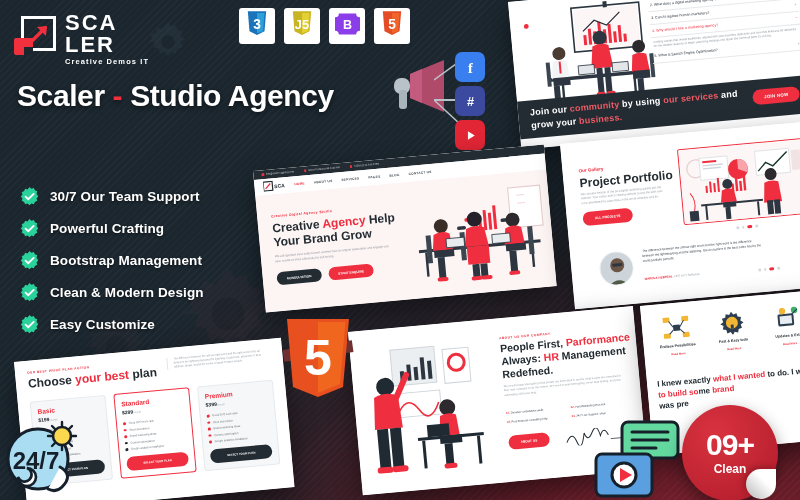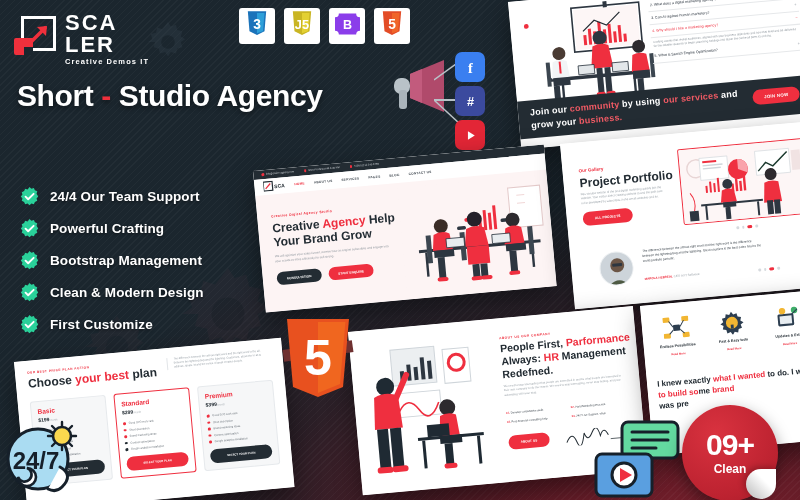--- a/index.html
+++ b/index.html
@@ -291,32 +291,32 @@
         <svg width="22" height="26" viewBox="0 0 24 28">
             <path fill="#e34c26" d="M2 0h20l-1.8 22L12 26 3.8 22z"></path>
             <path fill="#f06529" d="M12 2v22.2l6.6-2.4L20.2 2z"></path>
             <text x="12" y="19" font-size="15" font-weight="bold" fill="#fff" text-anchor="middle" font-family="Liberation Sans">5</text>
           </svg>
       </span>
     </div>
   </div>
 
   <div class="headline">
-    <span>Short </span><span class="dash">-</span><span> Studio Agency</span><br>
+    <span>Scaler </span><span class="dash">-</span><span> Studio Agency</span><br>
   </div>
 
   <div class="features">
     <div class="feat">
       <span class="feat-badge">
         <svg width="19" height="19" viewBox="0 0 24 24">
             <path fill="#2ad19a" d="M12 0l2.4 2.1 3.1-.9 1.3 3 3 1.3-.9 3.1L23 12l-2.1 2.4.9 3.1-3 1.3-1.3 3-3.1-.9L12 23l-2.4-2.1-3.1.9-1.3-3-3-1.3.9-3.1L1 12l2.1-2.4-.9-3.1 3-1.3 1.3-3 3.1.9z"></path>
             <path d="M7 12.2l3.3 3.3L17.2 8.6" stroke="#fff" stroke-width="2.4" fill="none" stroke-linecap="round" stroke-linejoin="round"></path>
           </svg>
       </span>
-      <span class="feat-label">24/4 Our Team Support</span>
+      <span class="feat-label">30/7 Our Team Support</span>
     </div>
     <div class="feat">
       <span class="feat-badge">
         <svg width="19" height="19" viewBox="0 0 24 24">
             <path fill="#2ad19a" d="M12 0l2.4 2.1 3.1-.9 1.3 3 3 1.3-.9 3.1L23 12l-2.1 2.4.9 3.1-3 1.3-1.3 3-3.1-.9L12 23l-2.4-2.1-3.1.9-1.3-3-3-1.3.9-3.1L1 12l2.1-2.4-.9-3.1 3-1.3 1.3-3 3.1.9z"></path>
             <path d="M7 12.2l3.3 3.3L17.2 8.6" stroke="#fff" stroke-width="2.4" fill="none" stroke-linecap="round" stroke-linejoin="round"></path>
           </svg>
       </span>
       <span class="feat-label">Powerful Crafting</span>
     </div>
@@ -338,21 +338,21 @@
       </span>
       <span class="feat-label">Clean &amp; Modern Design</span>
     </div>
     <div class="feat">
       <span class="feat-badge">
         <svg width="19" height="19" viewBox="0 0 24 24">
             <path fill="#2ad19a" d="M12 0l2.4 2.1 3.1-.9 1.3 3 3 1.3-.9 3.1L23 12l-2.1 2.4.9 3.1-3 1.3-1.3 3-3.1-.9L12 23l-2.4-2.1-3.1.9-1.3-3-3-1.3.9-3.1L1 12l2.1-2.4-.9-3.1 3-1.3 1.3-3 3.1.9z"></path>
             <path d="M7 12.2l3.3 3.3L17.2 8.6" stroke="#fff" stroke-width="2.4" fill="none" stroke-linecap="round" stroke-linejoin="round"></path>
           </svg>
       </span>
-      <span class="feat-label">First Customize</span>
+      <span class="feat-label">Easy Customize</span>
     </div>
   </div>
 
   <div class="mega">
     <svg width="72" height="64" viewBox="0 0 72 64">
       <rect x="2" y="22" width="16" height="16" rx="7" fill="#b9c2c8"></rect>
       <rect x="7" y="34" width="8" height="19" rx="3" fill="#aab4bb"></rect>
       <path d="M18 18 L52 4 L52 56 L18 42 Z" fill="#b04a6b"></path>
       <path d="M18 18 L30 13 L30 47 L18 42 Z" fill="#c25b7d"></path>
     </svg>

